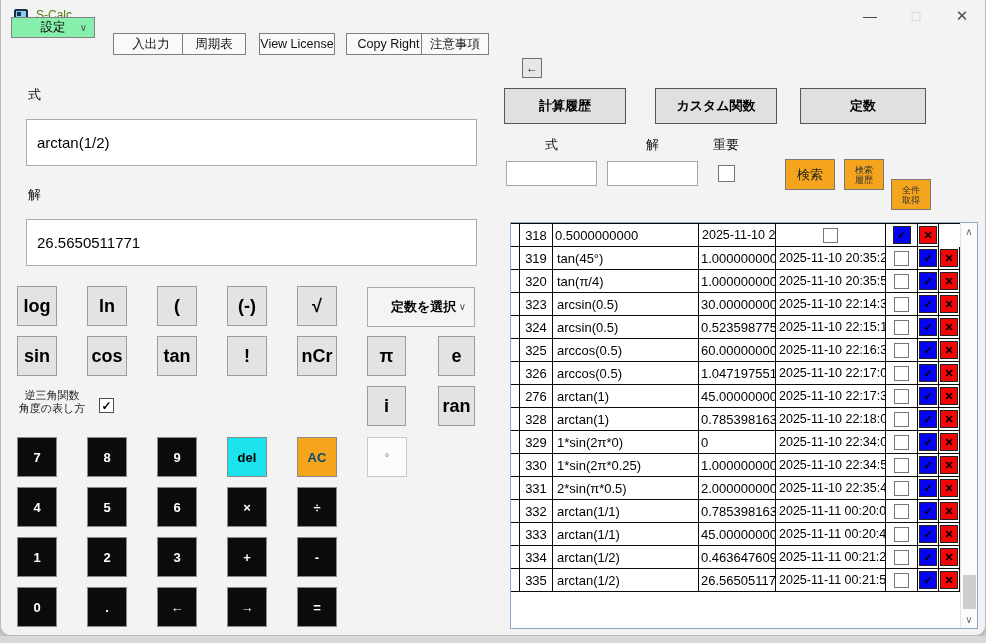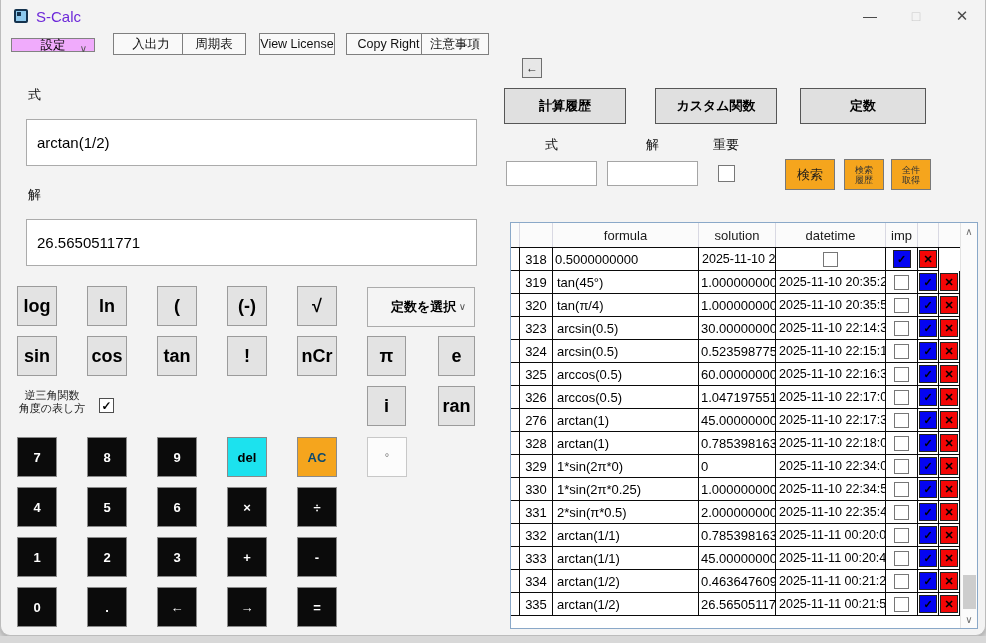--- a/index.html
+++ b/index.html
@@ -8,30 +8,30 @@
 
   .window { position:absolute; left:0; top:0; width:986px; height:636px;
             background:#f3f3f3; border-radius:0 0 10px 10px;
             border:1px solid #bcbcbc; border-top:none; box-shadow:0 2px 6px rgba(0,0,0,.25); }
 
   
   .titlebar { position:absolute; left:0; top:0; right:0; height:31px; }
   .app-icon { position:absolute; left:13px; top:9px; width:14px; height:14px;
               background:#8ec9ec; border:2px solid #15334e; border-radius:2px; }
   .app-icon::after { content:""; position:absolute; left:1px; top:1px; width:4px; height:4px; background:#15334e; }
-  .title-text { position:absolute; left:35px; top:8px; font-size:15px; color:#6d28d9; }
+  .title-text { position:absolute; left:35px; top:8px; font-size:12px; color:#4d7c0f; }
   .winbtn { position:absolute; top:0; width:46px; height:31px; display:flex; align-items:center; justify-content:center;
             font-size:14px; color:#4a4a4a; background:transparent; border:none; }
   .winbtn.min { right:92px; }
   .winbtn.max { right:46px; color:#c9c9c9; }
   .winbtn.close { right:0; font-size:15px; }
 
   
-  .menu-select { position:absolute; left:10px; top:38px; width:84px; height:14px;
-                 background:#f0abfc; border:1px solid #828282; font-size:12.5px;
+  .menu-select { position:absolute; left:10px; top:17px; width:84px; height:21px;
+                 background:#86efac; border:1px solid #828282; font-size:12.5px;
                  display:flex; align-items:center; justify-content:center; gap:0; }
   .menu-select .lbl { flex:0 0 auto; }
   .menu-select .chev { position:absolute; right:7px; top:4px; font-size:10px; color:#555; }
   .menubtn { position:absolute; top:33px; height:22px; background:#f9f9f9; border:1px solid #7f7f7f;
              font-size:12.5px; color:#111; display:flex; align-items:center; justify-content:center;
              font-family:"Liberation Sans", sans-serif; }
 
   
   .fieldlabel { position:absolute; font-size:13px; color:#111; }
   .bigtext { position:absolute; left:25px; width:451px; height:47px; background:#fff;
@@ -259,37 +259,27 @@
   <input class="srch-input" style="left: 606px;" value="">
   <div class="checkbox imp-cb"></div>
 
   <button class="orangebtn" style="left:784px;width:50px;">
     <span class="l1">検索</span>
   </button>
   <button class="orangebtn small" style="left:843px;width:40px;">
     <span class="l1">検索</span>
     <span class="l2">履歴</span>
   </button>
-  <button class="orangebtn small" style="left:890px;width:40px;">
+  <button class="orangebtn small" style="left:890px;width:40px;margin-top:20px;">
     <span class="l1">全件</span>
     <span class="l2">取得</span>
   </button>
 
   <div class="gridwrap">
     <div class="gridinner">
-      <div class="ghead">
-        <div class="hc"></div>
-        <div class="hc"></div>
-        <div class="hc">formula</div>
-        <div class="hc">solution</div>
-        <div class="hc">datetime</div>
-        <div class="hc">imp</div>
-        <div class="hc"></div>
-        <div class="hc"></div>
-      </div>
       <div class="tbody">
 
           <div class="trow">
             <div class="c"></div>
             <div class="c num">318</div>
             <div class="c s">0.5000000000</div>
             <div class="c d">2025-11-10 20:35:01</div>
             <div class="c ctr">
               <span class="checkbox rowcb"></span>
             </div>

